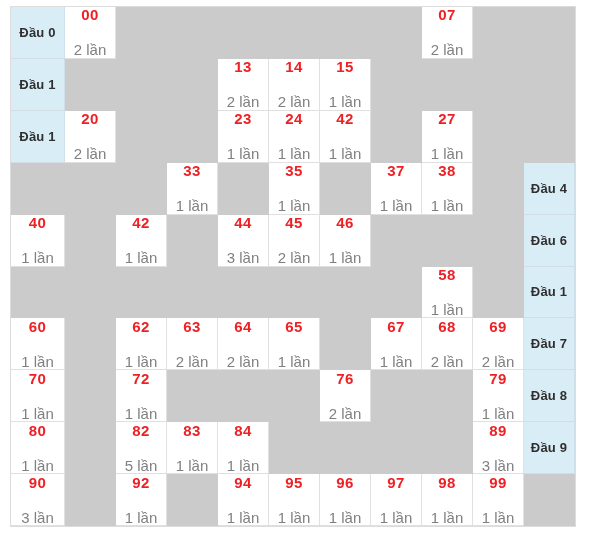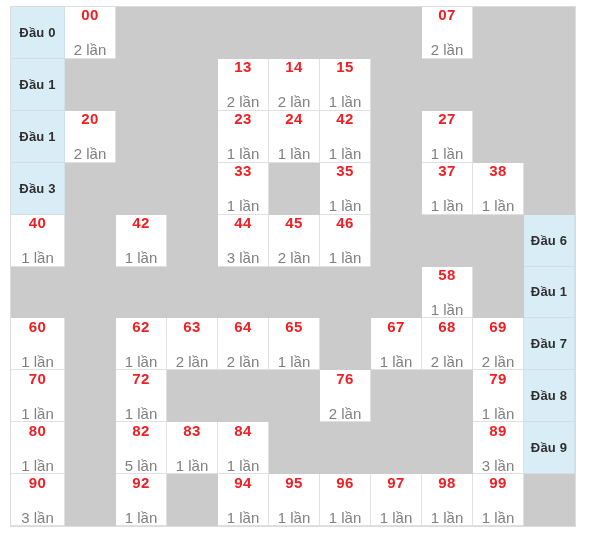--- a/index.html
+++ b/index.html
@@ -125,21 +125,20 @@
       <div class="num">42</div>
       <div class="count">1 lần</div>
     </div>
     <div class="cell empty-cell"></div>
     <div class="cell num-cell">
       <div class="num">27</div>
       <div class="count">1 lần</div>
     </div>
     <div class="cell empty-cell"></div>
     <div class="cell empty-cell"></div>
-    <div class="cell label-cell">Đầu 3</div>
     <div class="cell empty-cell"></div>
     <div class="cell empty-cell"></div>
     <div class="cell empty-cell"></div>
     <div class="cell num-cell">
       <div class="num">33</div>
       <div class="count">1 lần</div>
     </div>
     <div class="cell empty-cell"></div>
     <div class="cell num-cell">
       <div class="num">35</div>
@@ -148,20 +147,21 @@
     <div class="cell empty-cell"></div>
     <div class="cell num-cell">
       <div class="num">37</div>
       <div class="count">1 lần</div>
     </div>
     <div class="cell num-cell">
       <div class="num">38</div>
       <div class="count">1 lần</div>
     </div>
     <div class="cell empty-cell"></div>
+    <div class="cell label-cell">Đầu 4</div>
     <div class="cell num-cell">
       <div class="num">40</div>
       <div class="count">1 lần</div>
     </div>
     <div class="cell empty-cell"></div>
     <div class="cell num-cell">
       <div class="num">42</div>
       <div class="count">1 lần</div>
     </div>
     <div class="cell empty-cell"></div>

